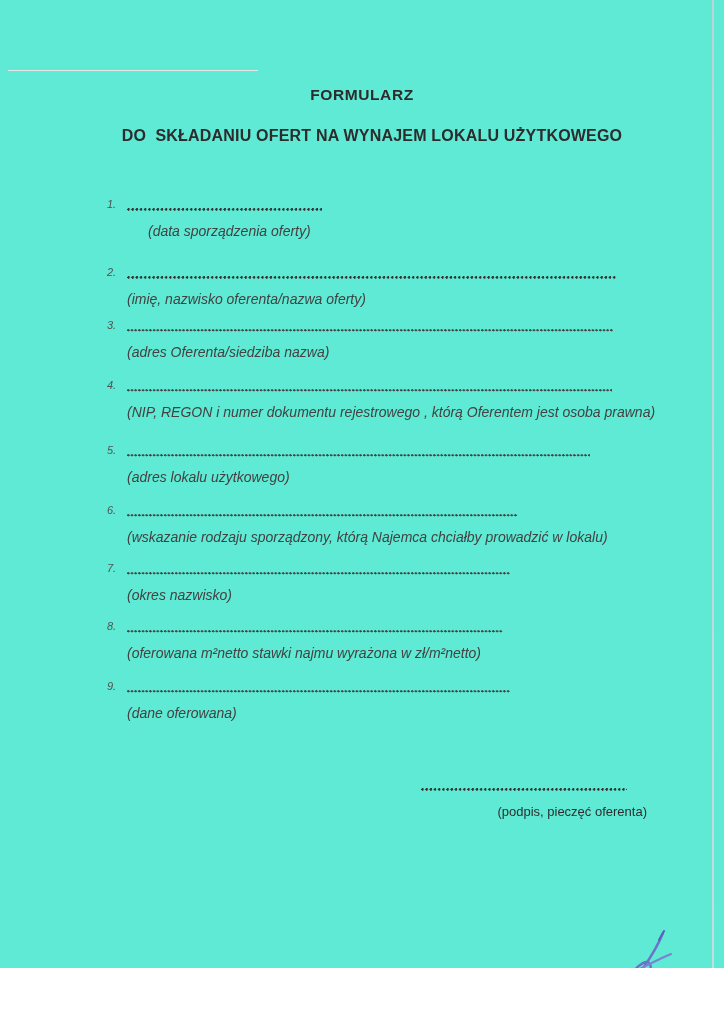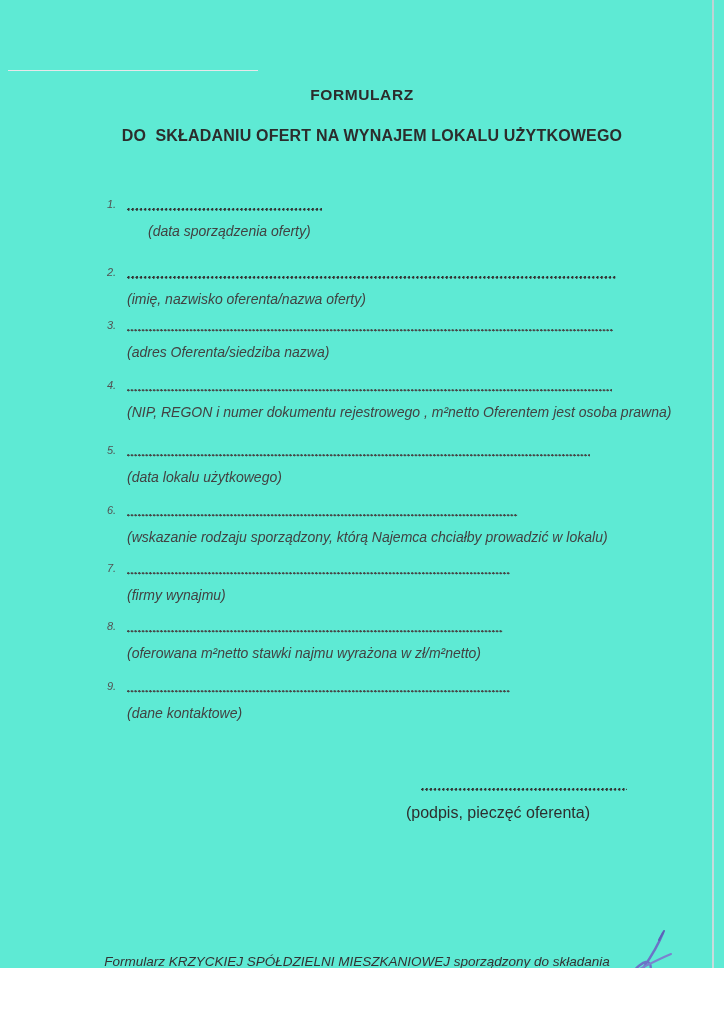--- a/index.html
+++ b/index.html
@@ -45,22 +45,22 @@
   .i3 { top:317px; } .i3 .dotline { width:486px; }
   .i4 { top:377px; } .i4 .dotline { width:485px; }
   .i5 { top:442px; } .i5 .dotline { width:463px; }
   .i6 { top:502px; } .i6 .dotline { width:391px; }
   .i7 { top:560px; } .i7 .dotline { width:383px; }
   .i8 { top:618px; } .i8 .dotline { width:376px; }
   .i9 { top:678px; } .i9 .dotline { width:383px; }
 
   
   .sig-line { position:absolute; left:421px; top:788px; width:206px; height:3px; }
-  .sig-caption { position:absolute; left:372px; top:804px; width:252px;
-                 text-align:center; font-size:16px; color:#2e2e2e; }
+  .sig-caption { position:absolute; left:395px; top:804px; width:252px;
+                 text-align:right; font-size:13px; color:#2e2e2e; }
 
   
   .footer { position:absolute; left:62px; top:952px; width:590px;
             text-align:center; font-style:italic; font-size:13.5px;
             line-height:20px; color:#333; }
 
   
   .signature { position:absolute; left:602px; top:924px; }
 </style>
 </head>
@@ -88,58 +88,57 @@
 
   <div class="item i3">
     <span class="num">3.</span>
     <div class="dotline"></div>
     <div class="caption">(adres Oferenta/siedziba nazwa)</div>
   </div>
 
   <div class="item i4">
     <span class="num">4.</span>
     <div class="dotline"></div>
-    <div class="caption">(NIP, REGON i numer dokumentu rejestrowego , m²netto Oferentem jest osoba prawna)</div>
+    <div class="caption">(NIP, REGON i numer dokumentu rejestrowego , którą Oferentem jest osoba prawna)</div>
   </div>
 
   <div class="item i5">
     <span class="num">5.</span>
     <div class="dotline"></div>
-    <div class="caption">(data lokalu użytkowego)</div>
+    <div class="caption">(adres lokalu użytkowego)</div>
   </div>
 
   <div class="item i6">
     <span class="num">6.</span>
     <div class="dotline"></div>
     <div class="caption">(wskazanie rodzaju sporządzony, którą Najemca chciałby prowadzić w lokalu)</div>
   </div>
 
   <div class="item i7">
     <span class="num">7.</span>
     <div class="dotline"></div>
-    <div class="caption">(firmy wynajmu)</div>
+    <div class="caption">(okres nazwisko)</div>
   </div>
 
   <div class="item i8">
     <span class="num">8.</span>
     <div class="dotline"></div>
     <div class="caption">(oferowana m²netto stawki najmu wyrażona w zł/m²netto)</div>
   </div>
 
   <div class="item i9">
     <span class="num">9.</span>
     <div class="dotline"></div>
-    <div class="caption">(dane kontaktowe)</div>
+    <div class="caption">(dane oferowana)</div>
   </div>
 
   <div class="dotline dots-bold sig-line"></div>
   <div class="sig-caption">(podpis, pieczęć oferenta)</div>
 
   <div class="footer">
-    <div>Formularz KRZYCKIEJ SPÓŁDZIELNI MIESZKANIOWEJ sporządzony do składania</div>
   </div>
 
   <svg class="signature" width="82" height="96" viewBox="0 0 82 96" aria-hidden="true">
     <path d="M61,9 C55,24 40,47 24,67 C16,77 9,84 8,79 C7,74 14,65 23,56 C33,45 44,33 48,40 C51,46 44,60 33,69" fill="none" stroke="#6b73c7" stroke-width="2.4" stroke-linecap="round"></path>
     <path d="M13,58 C30,49 52,37 69,30" fill="none" stroke="#7b82cf" stroke-width="2" stroke-linecap="round"></path>
     <path d="M57,16 C59,12 61,9 62,7" fill="none" stroke="#5a63b8" stroke-width="2" stroke-linecap="round"></path>
   </svg>
 
 </div>
 

